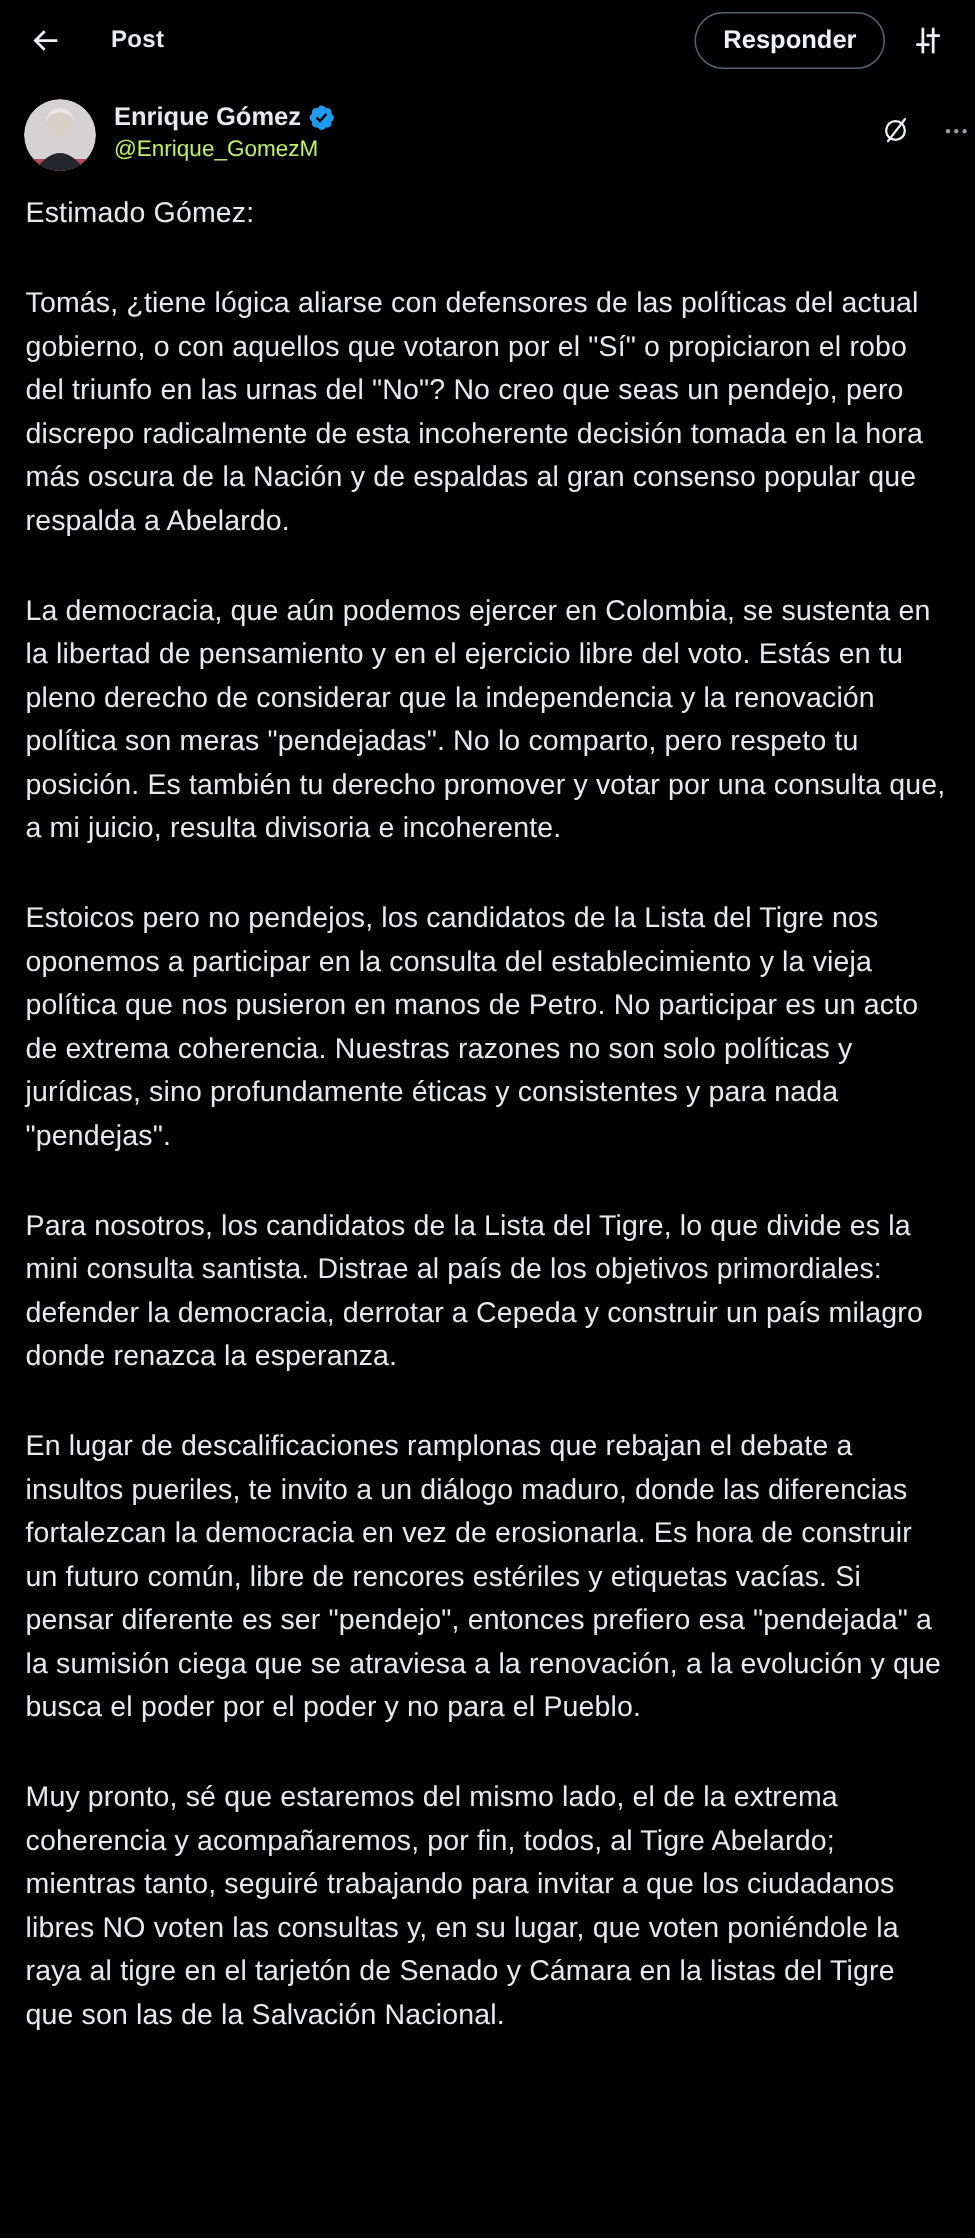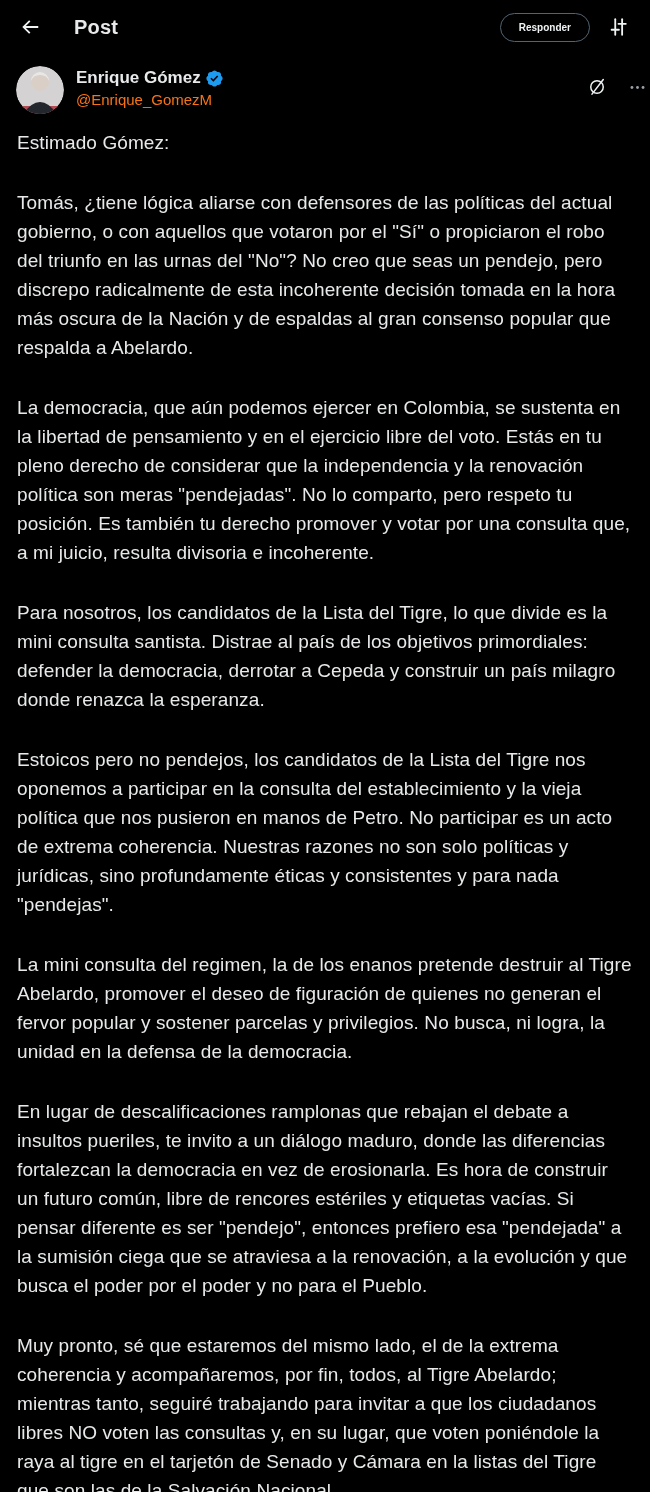--- a/index.html
+++ b/index.html
@@ -10,36 +10,36 @@
     color:#e7e9ea; -webkit-font-smoothing:antialiased;
   }
   .topbar {
     display:flex; align-items:center; height:54px; padding:0 14px 0 12px;
   }
   .icon-btn {
     width:36px; height:36px; border-radius:50%; display:flex;
     align-items:center; justify-content:center; background:transparent;
     border:none; cursor:pointer; flex:0 0 auto;
   }
-  .topbar-title { font-size:20px; font-weight:bold; color:#e7e9ea; margin-left:26px; letter-spacing:.2px; }
+  .topbar-title { font-size:16px; font-weight:bold; color:#e7e9ea; margin-left:26px; letter-spacing:.2px; }
   .topbar-spacer { flex:1; }
   .reply-pill {
     border:1px solid #536471; background:transparent; color:#eff3f4;
-    font-weight:bold; font-size:10px; border-radius:9999px;
+    font-weight:bold; font-size:17px; border-radius:9999px;
     padding:8px 18px; cursor:pointer; margin-right:10px;
     font-family:inherit;
   }
   .author-row { display:flex; align-items:flex-start; padding:12px 0 0 16px; }
   .avatar-lg {
     width:48px; height:48px; border-radius:50%; overflow:hidden; flex:0 0 auto;
   }
   .author-meta { margin-left:12px; padding-top:2px; }
   .author-name-line { display:flex; align-items:center; gap:4px; }
   .author-name { font-size:17px; font-weight:bold; color:#e7e9ea; }
-  .author-handle { font-size:15px; color:#f97316; margin-top:3px; }
+  .author-handle { font-size:15px; color:#bef264; margin-top:3px; }
   .author-actions { margin-left:auto; display:flex; align-items:center; gap:14px; padding-top:8px; }
   .post-body { padding:14px 17px 0 17px; }
   .post-body p {
     font-size:19px; line-height:29px; color:#e7e9ea;
     margin:0 0 31px 0; letter-spacing:.1px;
   }
   .post-body p:last-child { margin-bottom:0; }
   .badge { flex:0 0 auto; display:inline-flex; }
   svg { display:block; }
 </style>
@@ -108,18 +108,17 @@
           </svg>
       </span>
     </button>
   </div>
 </div>
 
 <div class="post-body">
   <p>Estimado Gómez:</p>
   <p>Tomás, ¿tiene lógica aliarse con defensores de las políticas del actual gobierno, o con aquellos que votaron por el "Sí" o propiciaron el robo del triunfo en las urnas del "No"? No creo que seas un pendejo, pero discrepo radicalmente de esta incoherente decisión tomada en la hora más oscura de la Nación y de espaldas al gran consenso popular que respalda a Abelardo.</p>
   <p>La democracia, que aún podemos ejercer en Colombia, se sustenta en la libertad de pensamiento y en el ejercicio libre del voto. Estás en tu pleno derecho de considerar que la independencia y la renovación política son meras "pendejadas". No lo comparto, pero respeto tu posición. Es también tu derecho promover y votar por una consulta que, a mi juicio, resulta divisoria e incoherente.</p>
+  <p>Estoicos pero no pendejos, los candidatos de la Lista del Tigre nos oponemos a participar en la consulta del establecimiento y la vieja política que nos pusieron en manos de Petro. No participar es un acto de extrema coherencia. Nuestras razones no son solo políticas y jurídicas, sino profundamente éticas y consistentes y para nada "pendejas".</p>
   <p>Para nosotros, los candidatos de la Lista del Tigre, lo que divide es la mini consulta santista. Distrae al país de los objetivos primordiales: defender la democracia, derrotar a Cepeda y construir un país milagro donde renazca la esperanza.</p>
-  <p>Estoicos pero no pendejos, los candidatos de la Lista del Tigre nos oponemos a participar en la consulta del establecimiento y la vieja política que nos pusieron en manos de Petro. No participar es un acto de extrema coherencia. Nuestras razones no son solo políticas y jurídicas, sino profundamente éticas y consistentes y para nada "pendejas".</p>
-  <p>La mini consulta del regimen, la de los enanos pretende destruir al Tigre Abelardo, promover el deseo de figuración de quienes no generan el fervor popular y sostener parcelas y privilegios. No busca, ni logra, la unidad en la defensa de la democracia.</p>
   <p>En lugar de descalificaciones ramplonas que rebajan el debate a insultos pueriles, te invito a un diálogo maduro, donde las diferencias fortalezcan la democracia en vez de erosionarla. Es hora de construir un futuro común, libre de rencores estériles y etiquetas vacías. Si pensar diferente es ser "pendejo", entonces prefiero esa "pendejada" a la sumisión ciega que se atraviesa a la renovación, a la evolución y que busca el poder por el poder y no para el Pueblo.</p>
   <p>Muy pronto, sé que estaremos del mismo lado, el de la extrema coherencia y acompañaremos, por fin, todos, al Tigre Abelardo; mientras tanto, seguiré trabajando para invitar a que los ciudadanos libres NO voten las consultas y, en su lugar, que voten poniéndole la raya al tigre en el tarjetón de Senado y Cámara en la listas del Tigre que son las de la Salvación Nacional.</p>
 </div>
 
 </body></html>

